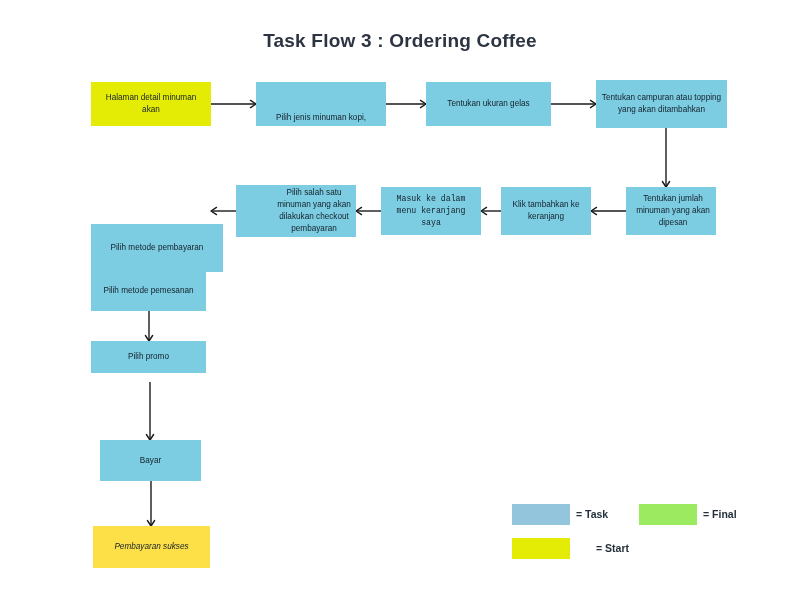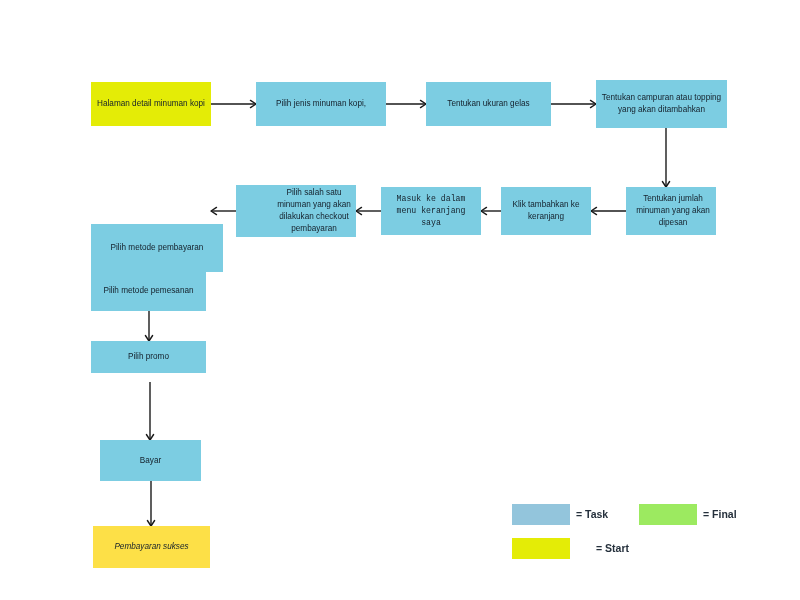--- a/index.html
+++ b/index.html
@@ -84,20 +84,21 @@
     height: 21px;
     display: flex;
     align-items: center;
   }
 </style>
 </head>
 <body>
 
 <div id="canvas">
 
+  <div class="title">Task Flow 3 : Ordering Coffee</div>
 
   <svg id="arrows" viewBox="0 0 800 600" xmlns="http://www.w3.org/2000/svg">
       <line x1="211" y1="104" x2="256" y2="104" stroke="#1a1a1a" stroke-width="1.4"></line>
       <path d="M 250.5 100.4 L 256 104 L 250.5 107.6" fill="none" stroke="#1a1a1a" stroke-width="1.4" stroke-linecap="round" stroke-linejoin="round"></path>
       <line x1="386" y1="104" x2="426" y2="104" stroke="#1a1a1a" stroke-width="1.4"></line>
       <path d="M 420.5 100.4 L 426 104 L 420.5 107.6" fill="none" stroke="#1a1a1a" stroke-width="1.4" stroke-linecap="round" stroke-linejoin="round"></path>
       <line x1="551" y1="104" x2="596" y2="104" stroke="#1a1a1a" stroke-width="1.4"></line>
       <path d="M 590.5 100.4 L 596 104 L 590.5 107.6" fill="none" stroke="#1a1a1a" stroke-width="1.4" stroke-linecap="round" stroke-linejoin="round"></path>
       <line x1="666" y1="128" x2="666" y2="187" stroke="#1a1a1a" stroke-width="1.4"></line>
       <path d="M 662.4 181.5 L 666 187 L 669.6 181.5" fill="none" stroke="#1a1a1a" stroke-width="1.4" stroke-linecap="round" stroke-linejoin="round"></path>
@@ -114,23 +115,23 @@
       <line x1="149" y1="311" x2="149" y2="341" stroke="#1a1a1a" stroke-width="1.4"></line>
       <path d="M 145.4 335.5 L 149 341 L 152.6 335.5" fill="none" stroke="#1a1a1a" stroke-width="1.4" stroke-linecap="round" stroke-linejoin="round"></path>
       <line x1="150" y1="382" x2="150" y2="440" stroke="#1a1a1a" stroke-width="1.4"></line>
       <path d="M 146.4 434.5 L 150 440 L 153.6 434.5" fill="none" stroke="#1a1a1a" stroke-width="1.4" stroke-linecap="round" stroke-linejoin="round"></path>
       <line x1="151" y1="481" x2="151" y2="526" stroke="#1a1a1a" stroke-width="1.4"></line>
       <path d="M 147.4 520.5 L 151 526 L 154.6 520.5" fill="none" stroke="#1a1a1a" stroke-width="1.4" stroke-linecap="round" stroke-linejoin="round"></path>
     </svg>
 
   <div id="nodes-layer">
       <div class="node start" style="left: 91px; top: 82px; width: 120px; height: 44px;">
-        <span>Halaman detail minuman kopi</span>
+        <span>Halaman detail minuman akan</span>
       </div>
-      <div class="node task" style="left: 256px; top: 82px; width: 130px; height: 44px;">
+      <div class="node task" style="left: 256px; top: 82px; width: 130px; height: 44px; align-items: flex-end;">
         <span>Pilih jenis minuman kopi,</span>
       </div>
       <div class="node task" style="left: 426px; top: 82px; width: 125px; height: 44px;">
         <span>Tentukan ukuran gelas</span>
       </div>
       <div class="node task" style="left: 596px; top: 80px; width: 131px; height: 48px; text-align: center;">
         <span>Tentukan campuran atau topping yang akan ditambahkan</span>
       </div>
       <div class="node task" style="left: 626px; top: 187px; width: 90px; height: 48px; padding-left: 9px;">
         <span>Tentukan jumlah minuman yang akan dipesan</span>

